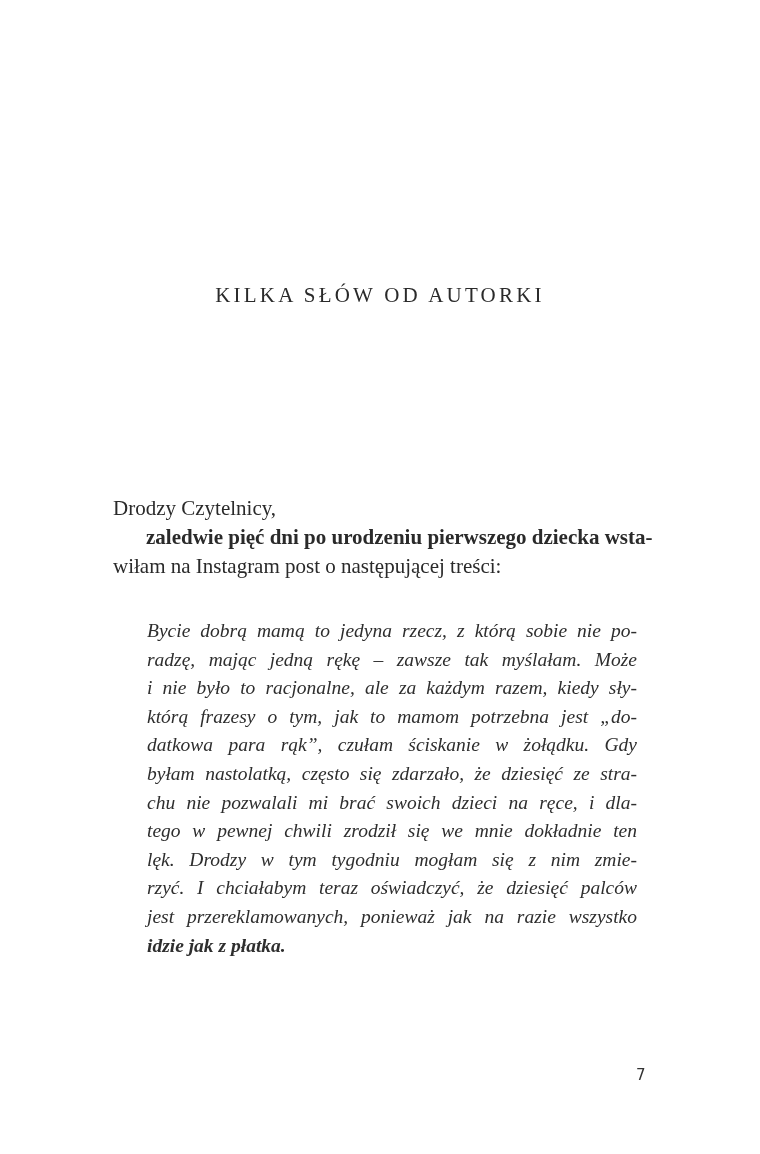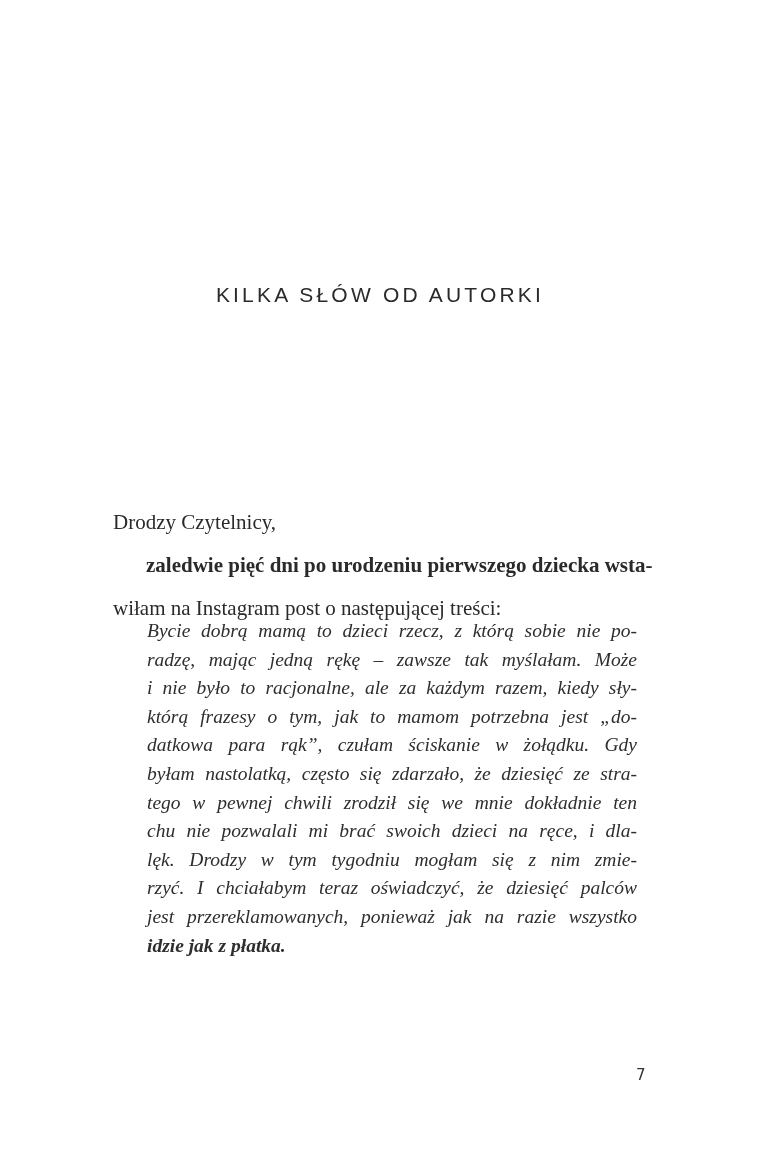--- a/index.html
+++ b/index.html
@@ -1,27 +1,27 @@
 <!DOCTYPE html>
 <html><head>
   <meta charset="utf-8">
   <style>
     html, body { margin: 0; padding: 0; background: #ffffff; }
     body { width: 760px; height: 1154px; position: relative; overflow: hidden; color: #222; }
     .page { position: absolute; left: 0; top: 0; width: 760px; height: 1154px; background: #fff; }
     .heading {
       position: absolute; left: 0; width: 760px; top: 283px; text-align: center;
-      font-family: Liberation Sans, sans-serif; font-weight: 300;
+      font-family: Liberation Serif, serif; font-weight: 300;
       font-size: 21px; letter-spacing: 3.2px; color: #2a2a2a;
     }
     .body-text {
       position: absolute; left: 113px; width: 545px; top: 494px;
       font-family: "Liberation Serif", serif; font-size: 21px; line-height: 29px; color: #2a2a2a;
     }
-    .body-text .line { white-space: nowrap; display: block; margin-top: 14px; }
+    .body-text .line { white-space: nowrap; display: block; }
     .indent { padding-left: 33px; font-weight: bold; }
     .quote {
       position: absolute; left: 147px; width: 490px; top: 617px;
       font-family: "Liberation Serif", serif; font-style: italic;
       font-size: 19.5px; line-height: 28.6px; color: #2e2e2e;
     }
     .quote .line { display: block; white-space: nowrap; text-align: justify; text-align-last: justify; }
     .quote .line.last { text-align-last: left; font-weight: bold; }
     .page-number {
       position: absolute; left: 636px; top: 1066px;
@@ -34,28 +34,28 @@
 <div class="page">
   <div class="heading">KILKA SŁÓW OD AUTORKI</div>
 
   <div class="body-text">
     <span class="line">Drodzy Czytelnicy,</span>
     <span class="line indent">zaledwie pięć dni po urodzeniu pierwszego dziecka wsta-</span>
     <span class="line">wiłam na Instagram post o następującej treści:</span>
   </div>
 
   <div class="quote">
-    <span class="line">Bycie dobrą mamą to dzieci rzecz, z którą sobie nie po-</span>
+    <span class="line">Bycie dobrą mamą to jedyna rzecz, z którą sobie nie po-</span>
     <span class="line">radzę, mając jedną rękę – zawsze tak myślałam. Może</span>
     <span class="line">i nie było to racjonalne, ale za każdym razem, kiedy sły-</span>
     <span class="line">którą frazesy o tym, jak to mamom potrzebna jest „do-</span>
     <span class="line">datkowa para rąk”, czułam ściskanie w żołądku. Gdy</span>
     <span class="line">byłam nastolatką, często się zdarzało, że dziesięć ze stra-</span>
+    <span class="line">chu nie pozwalali mi brać swoich dzieci na ręce, i dla-</span>
     <span class="line">tego w pewnej chwili zrodził się we mnie dokładnie ten</span>
-    <span class="line">chu nie pozwalali mi brać swoich dzieci na ręce, i dla-</span>
     <span class="line">lęk. Drodzy w tym tygodniu mogłam się z nim zmie-</span>
     <span class="line">rzyć. I chciałabym teraz oświadczyć, że dziesięć palców</span>
     <span class="line">jest przereklamowanych, ponieważ jak na razie wszystko</span>
     <span class="line last">idzie jak z płatka.</span>
   </div>
 
   <div class="page-number">7</div>
 </div>
 
 </body></html>

